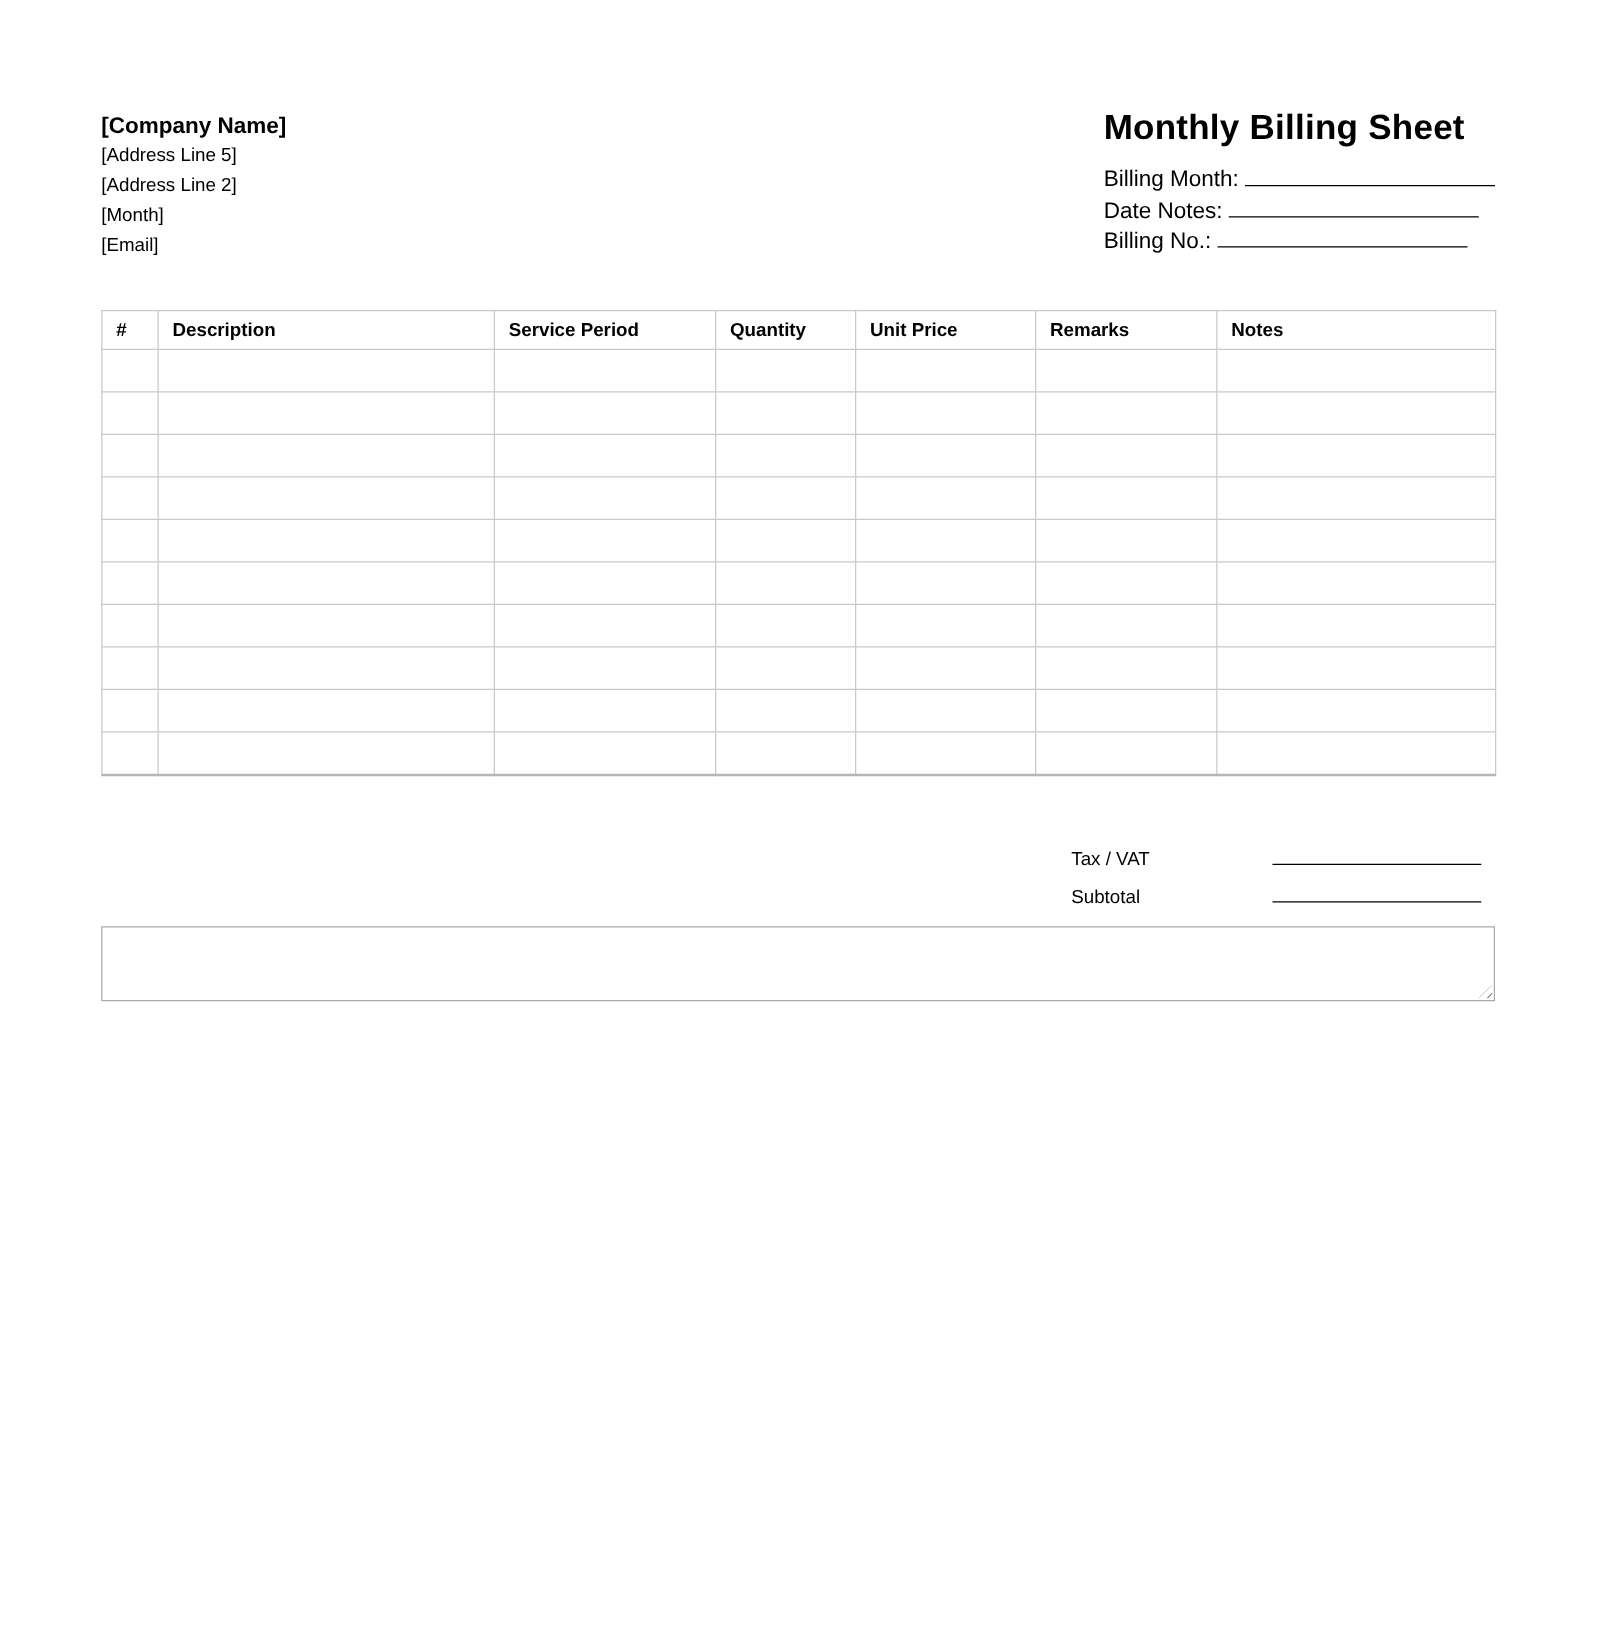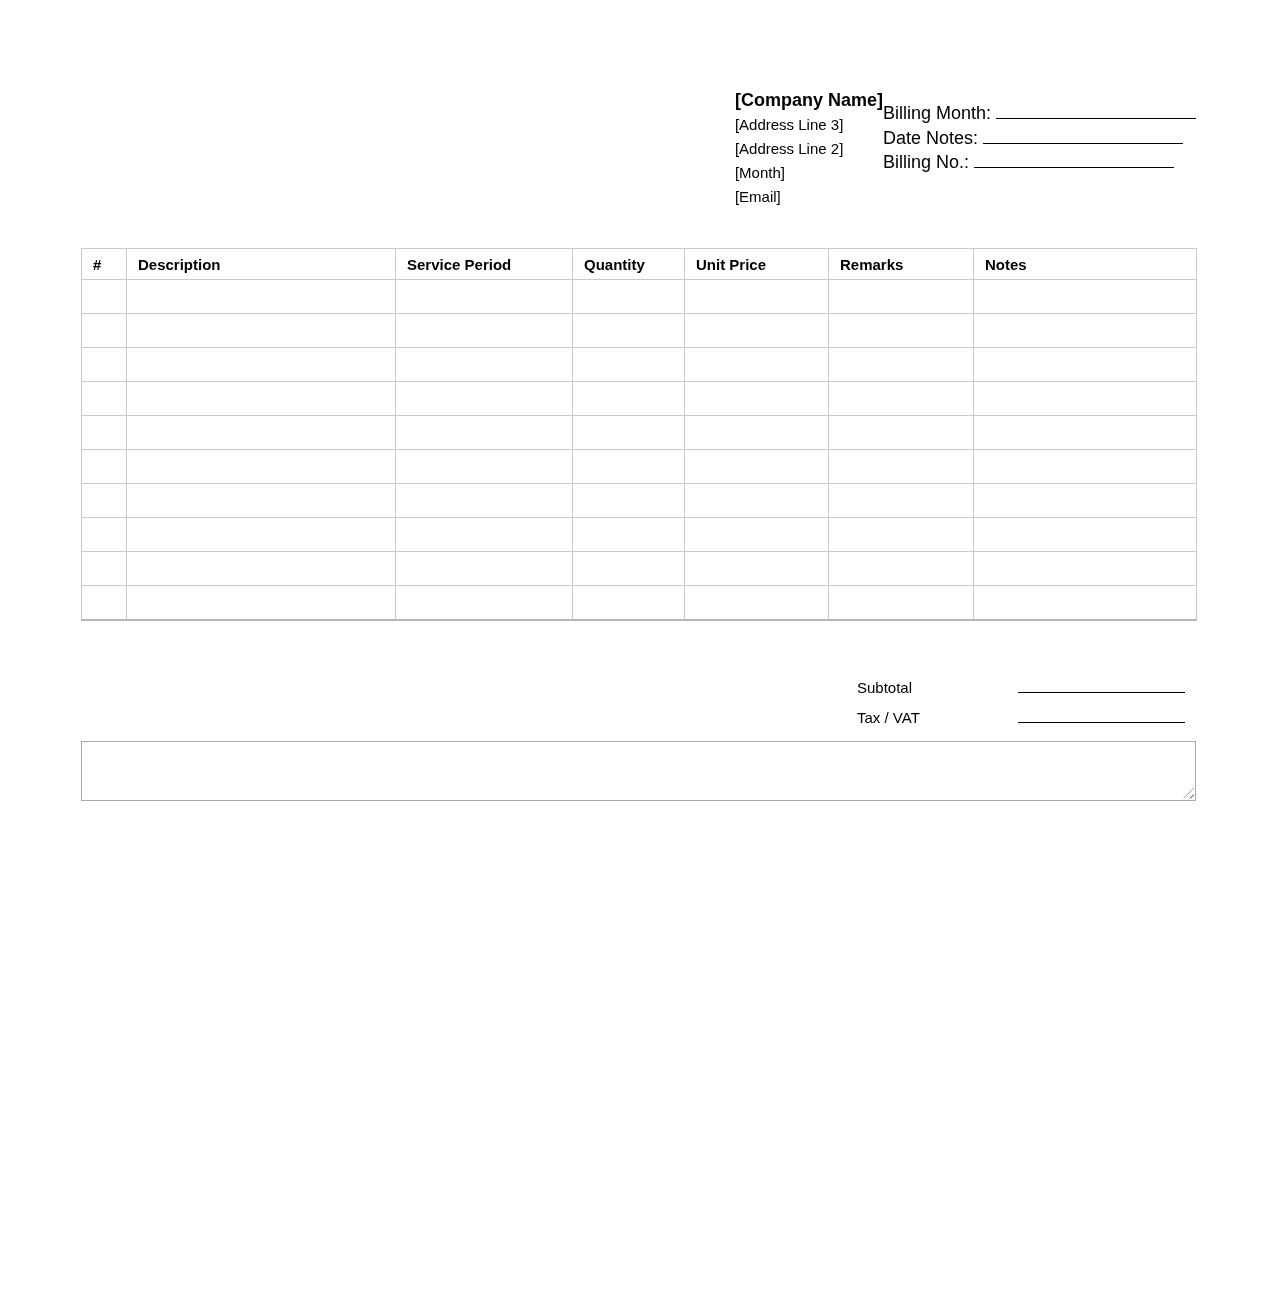--- a/index.html
+++ b/index.html
@@ -10,21 +10,21 @@
     width: 1278px;
     height: 1300px;
     background: #ffffff;
     overflow: hidden;
   }
   .content { padding: 0 82px 0 81px; }
 
   
   .header-row {
     display: flex;
-    justify-content: flex-end;
+    justify-content: space-between;
     align-items: flex-start;
     padding-top: 87px;
   }
   .company-name {
     font-size: 18px;
     font-weight: bold;
     line-height: 26px;
   }
   .company-line {
     font-size: 15px;
@@ -139,27 +139,28 @@
 </style>
 </head>
 <body>
 
 <div class="page">
   <div class="content">
 
     <div class="header-row">
       <div class="company-block">
         <div class="company-name">[Company Name]</div>
-        <div class="company-line">[Address Line 3]</div>
+        <div class="company-line">[Address Line 5]</div>
         <div class="company-line">[Address Line 2]</div>
         <div class="company-line">[Month]</div>
         <div class="company-line">[Email]</div>
       </div>
 
       <div class="billing-block">
+        <div class="doc-title">Monthly Billing Sheet</div>
         <div class="billing-fields">
           <div class="bfield">
             <span>Billing Month:</span><span class="bline"></span>
           </div>
           <div class="bfield">
             <span>Date Notes:</span><span class="bline"></span>
           </div>
           <div class="bfield">
             <span>Billing No.:</span><span class="bline"></span>
           </div>
@@ -277,24 +278,24 @@
             <td></td>
             <td></td>
             <td></td>
             <td></td>
           </tr>
         </tbody>
     </table>
 
     <div class="summary">
       <div class="summary-row">
-        <span class="summary-label">Subtotal</span><span class="summary-line"></span>
+        <span class="summary-label">Tax / VAT</span><span class="summary-line"></span>
       </div>
       <div class="summary-row">
-        <span class="summary-label">Tax / VAT</span><span class="summary-line"></span>
+        <span class="summary-label">Subtotal</span><span class="summary-line"></span>
       </div>
     </div>
 
     <div class="remarks-wrap">
       <textarea class="remarks-box" style=""></textarea>
       <div class="grip"></div>
     </div>
 
   </div>
 </div>

